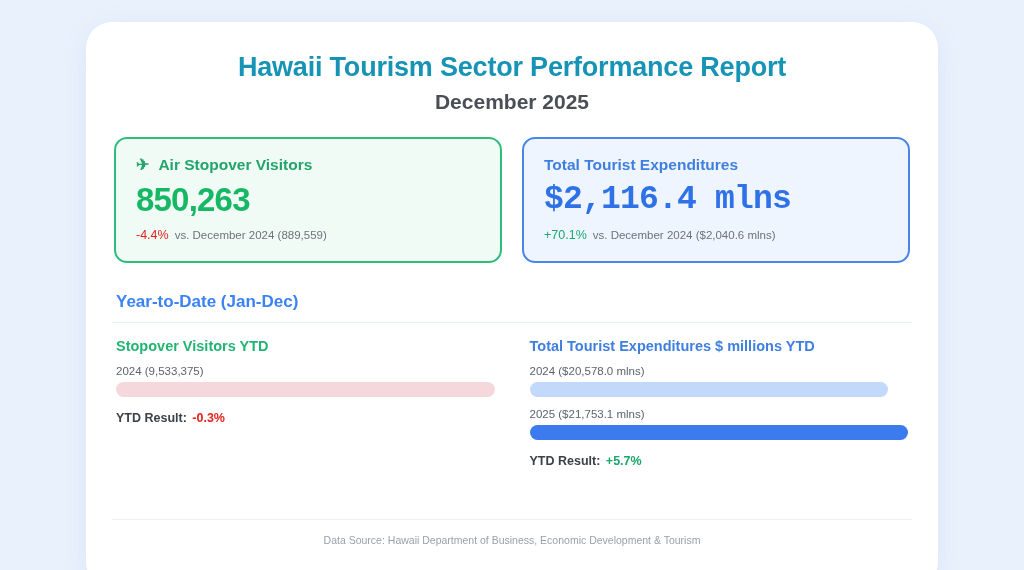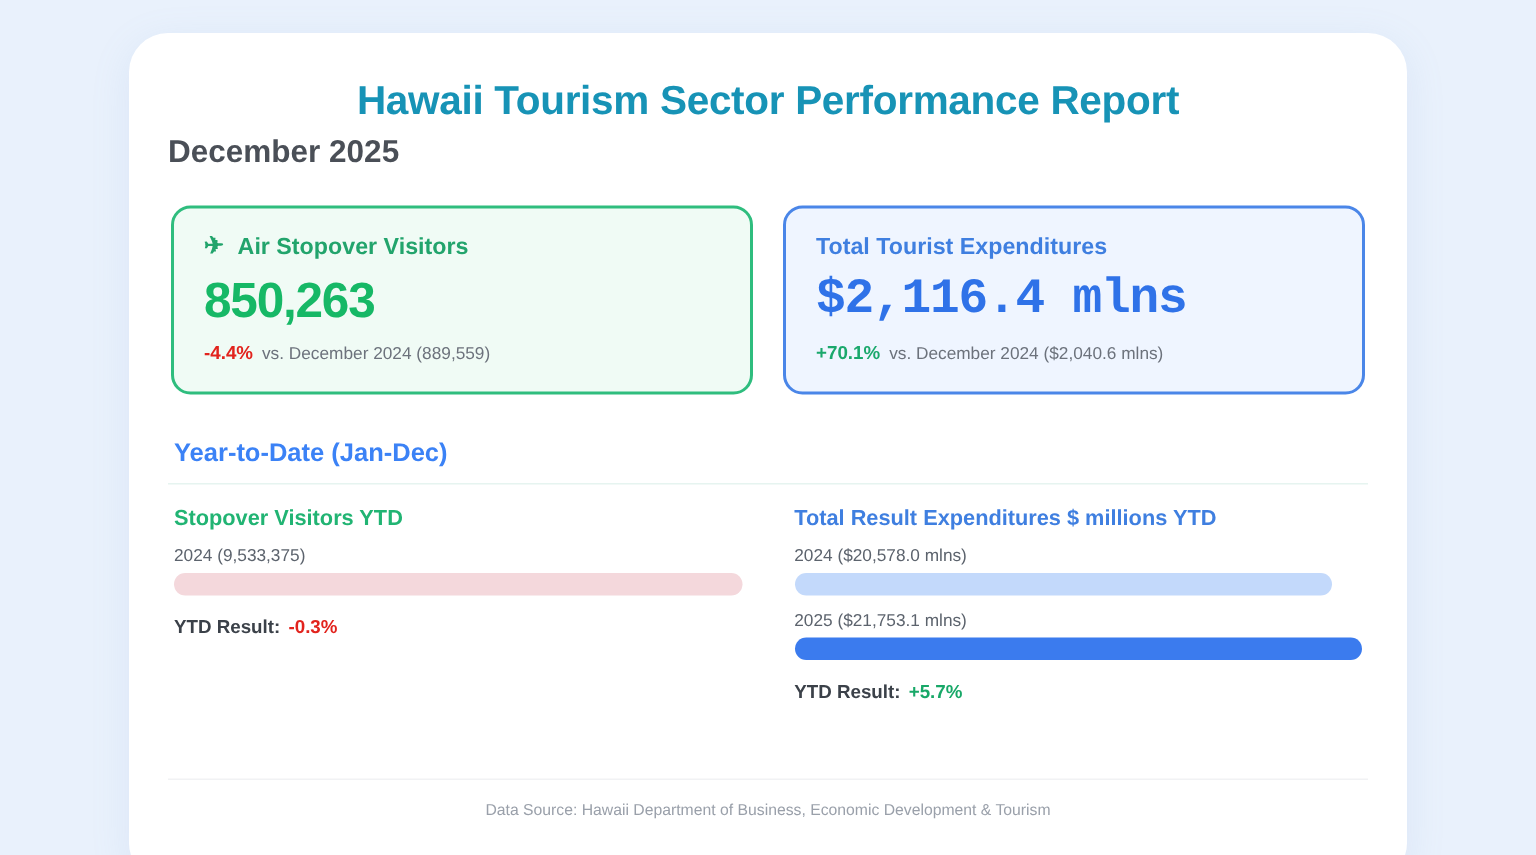--- a/index.html
+++ b/index.html
@@ -42,20 +42,21 @@
     margin-top: 30px;
     text-align: center;
     font-size: 27px;
     font-weight: bold;
     color: #1793b6;
     letter-spacing: -0.2px;
   }
 
   .report-subtitle {
     margin-top: 7px;
+    text-align: center;
     font-size: 21px;
     font-weight: bold;
     color: #4a4f57;
   }
 
   
   .kpi-row {
     display: flex;
     gap: 20px;
     margin-top: 23px;
@@ -112,21 +113,21 @@
 
   .kpi-compare {
     margin-top: 9px;
     font-size: 11.5px;
     color: #6c727c;
     display: flex;
     align-items: baseline;
     gap: 6px;
   }
 
-  .kpi-delta { font-size: 12.5px; font-weight: bold; }
+  .kpi-delta { font-size: 12.5px; font-weight: normal; }
   .delta-neg { color: #e2231d; }
   .delta-pos { color: #1aa86c; }
 
   
   .ytd-heading {
     margin-top: 29px;
     padding-left: 4px;
     font-size: 17px;
     font-weight: bold;
     color: #3b82f6;
@@ -255,21 +256,21 @@
         </div>
 
 
         <div class="ytd-result">
           <span>YTD Result:</span>
           <span class="val val-neg">-0.3%</span>
         </div>
       </div>
 
       <div class="ytd-col right">
-        <div class="ytd-col-title" style="color: rgb(63, 127, 224);">Total Result Expenditures $ millions YTD</div>
+        <div class="ytd-col-title" style="color: rgb(63, 127, 224);">Total Tourist Expenditures $ millions YTD</div>
 
         <div class="bar-group">
           <div class="bar-label">2024 ($20,578.0 mlns)</div>
           <div class="bar-track">
             <div class="bar-fill" style="width: 94.6%; background: rgb(195, 217, 251);"></div>
           </div>
         </div>
 
         <div class="bar-group">
           <div class="bar-label">2025 ($21,753.1 mlns)</div>

